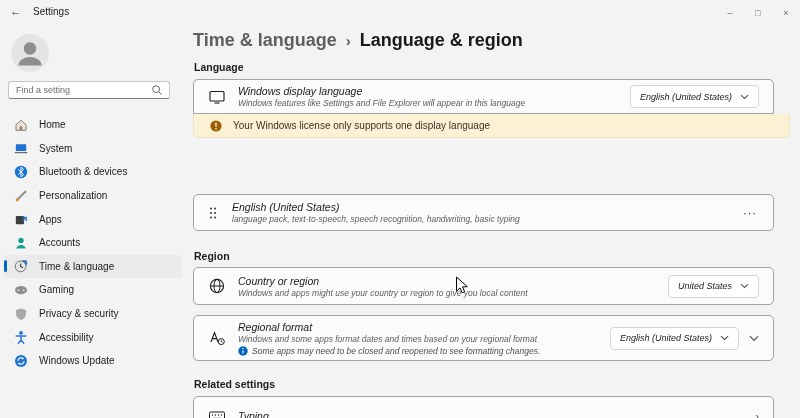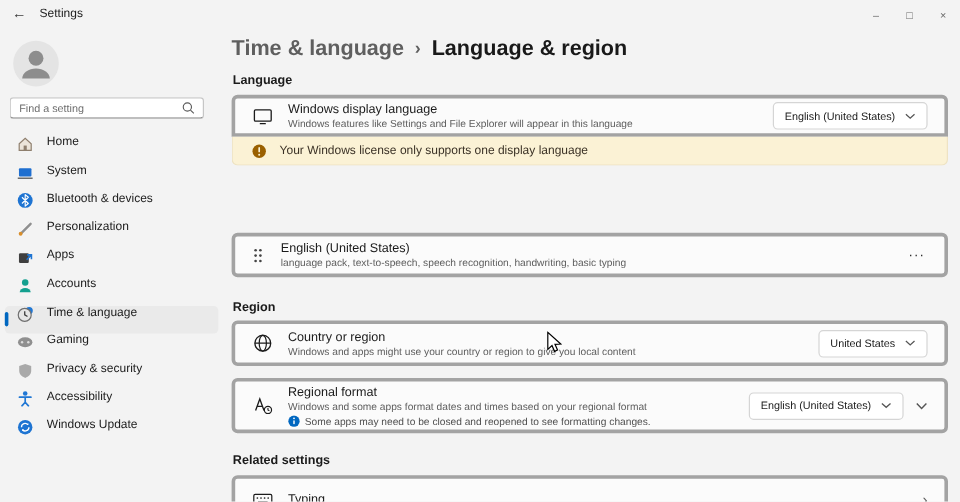--- a/index.html
+++ b/index.html
@@ -21,41 +21,41 @@
   .avatar{position:absolute;left:11px;top:9px;width:38px;height:38px;border-radius:50%;
           background:#e4e4e4;display:flex;align-items:center;justify-content:center;}
   .searchbox{position:absolute;left:8px;top:56px;width:162px;height:18px;background:#ffffff;
              border:1px solid #c6c6c6;border-bottom-color:#7c7c7c;border-radius:3px;
              display:flex;align-items:center;box-sizing:border-box;}
   .searchbox input{flex:1;border:none;outline:none;background:transparent;font-size:9px;
              padding:0 4px 0 7px;font-family:inherit;color:#1b1b1b;}
   .searchbox input::placeholder{color:#6e6e6e;}
   .search-ico{margin-right:6px;display:flex;}
   .nav{position:absolute;left:4px;right:4px;top:88px;}
-  .nav-item{position:relative;height:23.6px;display:flex;
+  .nav-item{position:relative;height:23.6px;display:flex;align-items:center;
             padding-left:10px;border-radius:4px;}
   .nav-item.selected{background:#eaeaea;}
   .sel-ind{position:absolute;left:0;top:5.5px;width:3px;height:12px;border-radius:2px;
            background:#0067c0;}
   .nav-ico{width:14px;height:14px;margin-right:11px;display:flex;flex:0 0 14px;}
   .nav-label{font-size:10px;color:#1b1b1b;white-space:nowrap;}
 
   
   .main{position:absolute;left:193px;top:0;width:597px;height:418px;}
   .breadcrumb{position:absolute;top:30px;left:0;font-size:18px;font-weight:600;
               display:flex;align-items:center;}
   .bc-parent{color:#5f5f5f;}
   .bc-sep{color:#5f5f5f;margin:0 9px;font-size:15px;}
   .bc-current{color:#191919;}
   .sec-label{position:absolute;left:1px;font-size:10.5px;font-weight:700;color:#1b1b1b;text-align:right;}
   .lbl-language{top:61px;} .lbl-region{top:250px;} .lbl-related{top:378px;}
 
-  .card{position:absolute;left:0;right:0;background:#fbfbfb;border:3px solid #a3a3a3;
+  .card{position:absolute;left:0;right:16px;background:#fbfbfb;border:1px solid #a3a3a3;
         border-radius:5px;box-sizing:border-box;display:flex;align-items:center;
-        padding:0 14px;gap:0;}
+        padding:0 14px;gap:0;font-style:italic;}
   .card .ico{width:18px;height:18px;margin-right:12px;flex:0 0 18px;display:flex;}
   .tcol{flex:1;min-width:0;}
   .t{font-size:10.5px;color:#1b1b1b;line-height:12px;}
   .s{font-size:8.5px;color:#5d5d5d;line-height:10px;margin-top:1px;}
   .note{display:flex;align-items:center;gap:4px;margin-top:2px;font-size:8.5px;color:#4f4f4f;}
 
   .card1{top:79px;height:35px;border-radius:5px 5px 0 0;}
   .banner{position:absolute;left:0;right:0;top:114px;height:24px;background:#fbf2d5;
           border:1px solid #eee3c3;border-top:none;border-radius:0 0 5px 5px;
           box-sizing:border-box;display:flex;align-items:center;padding:0 16px;gap:11px;}

